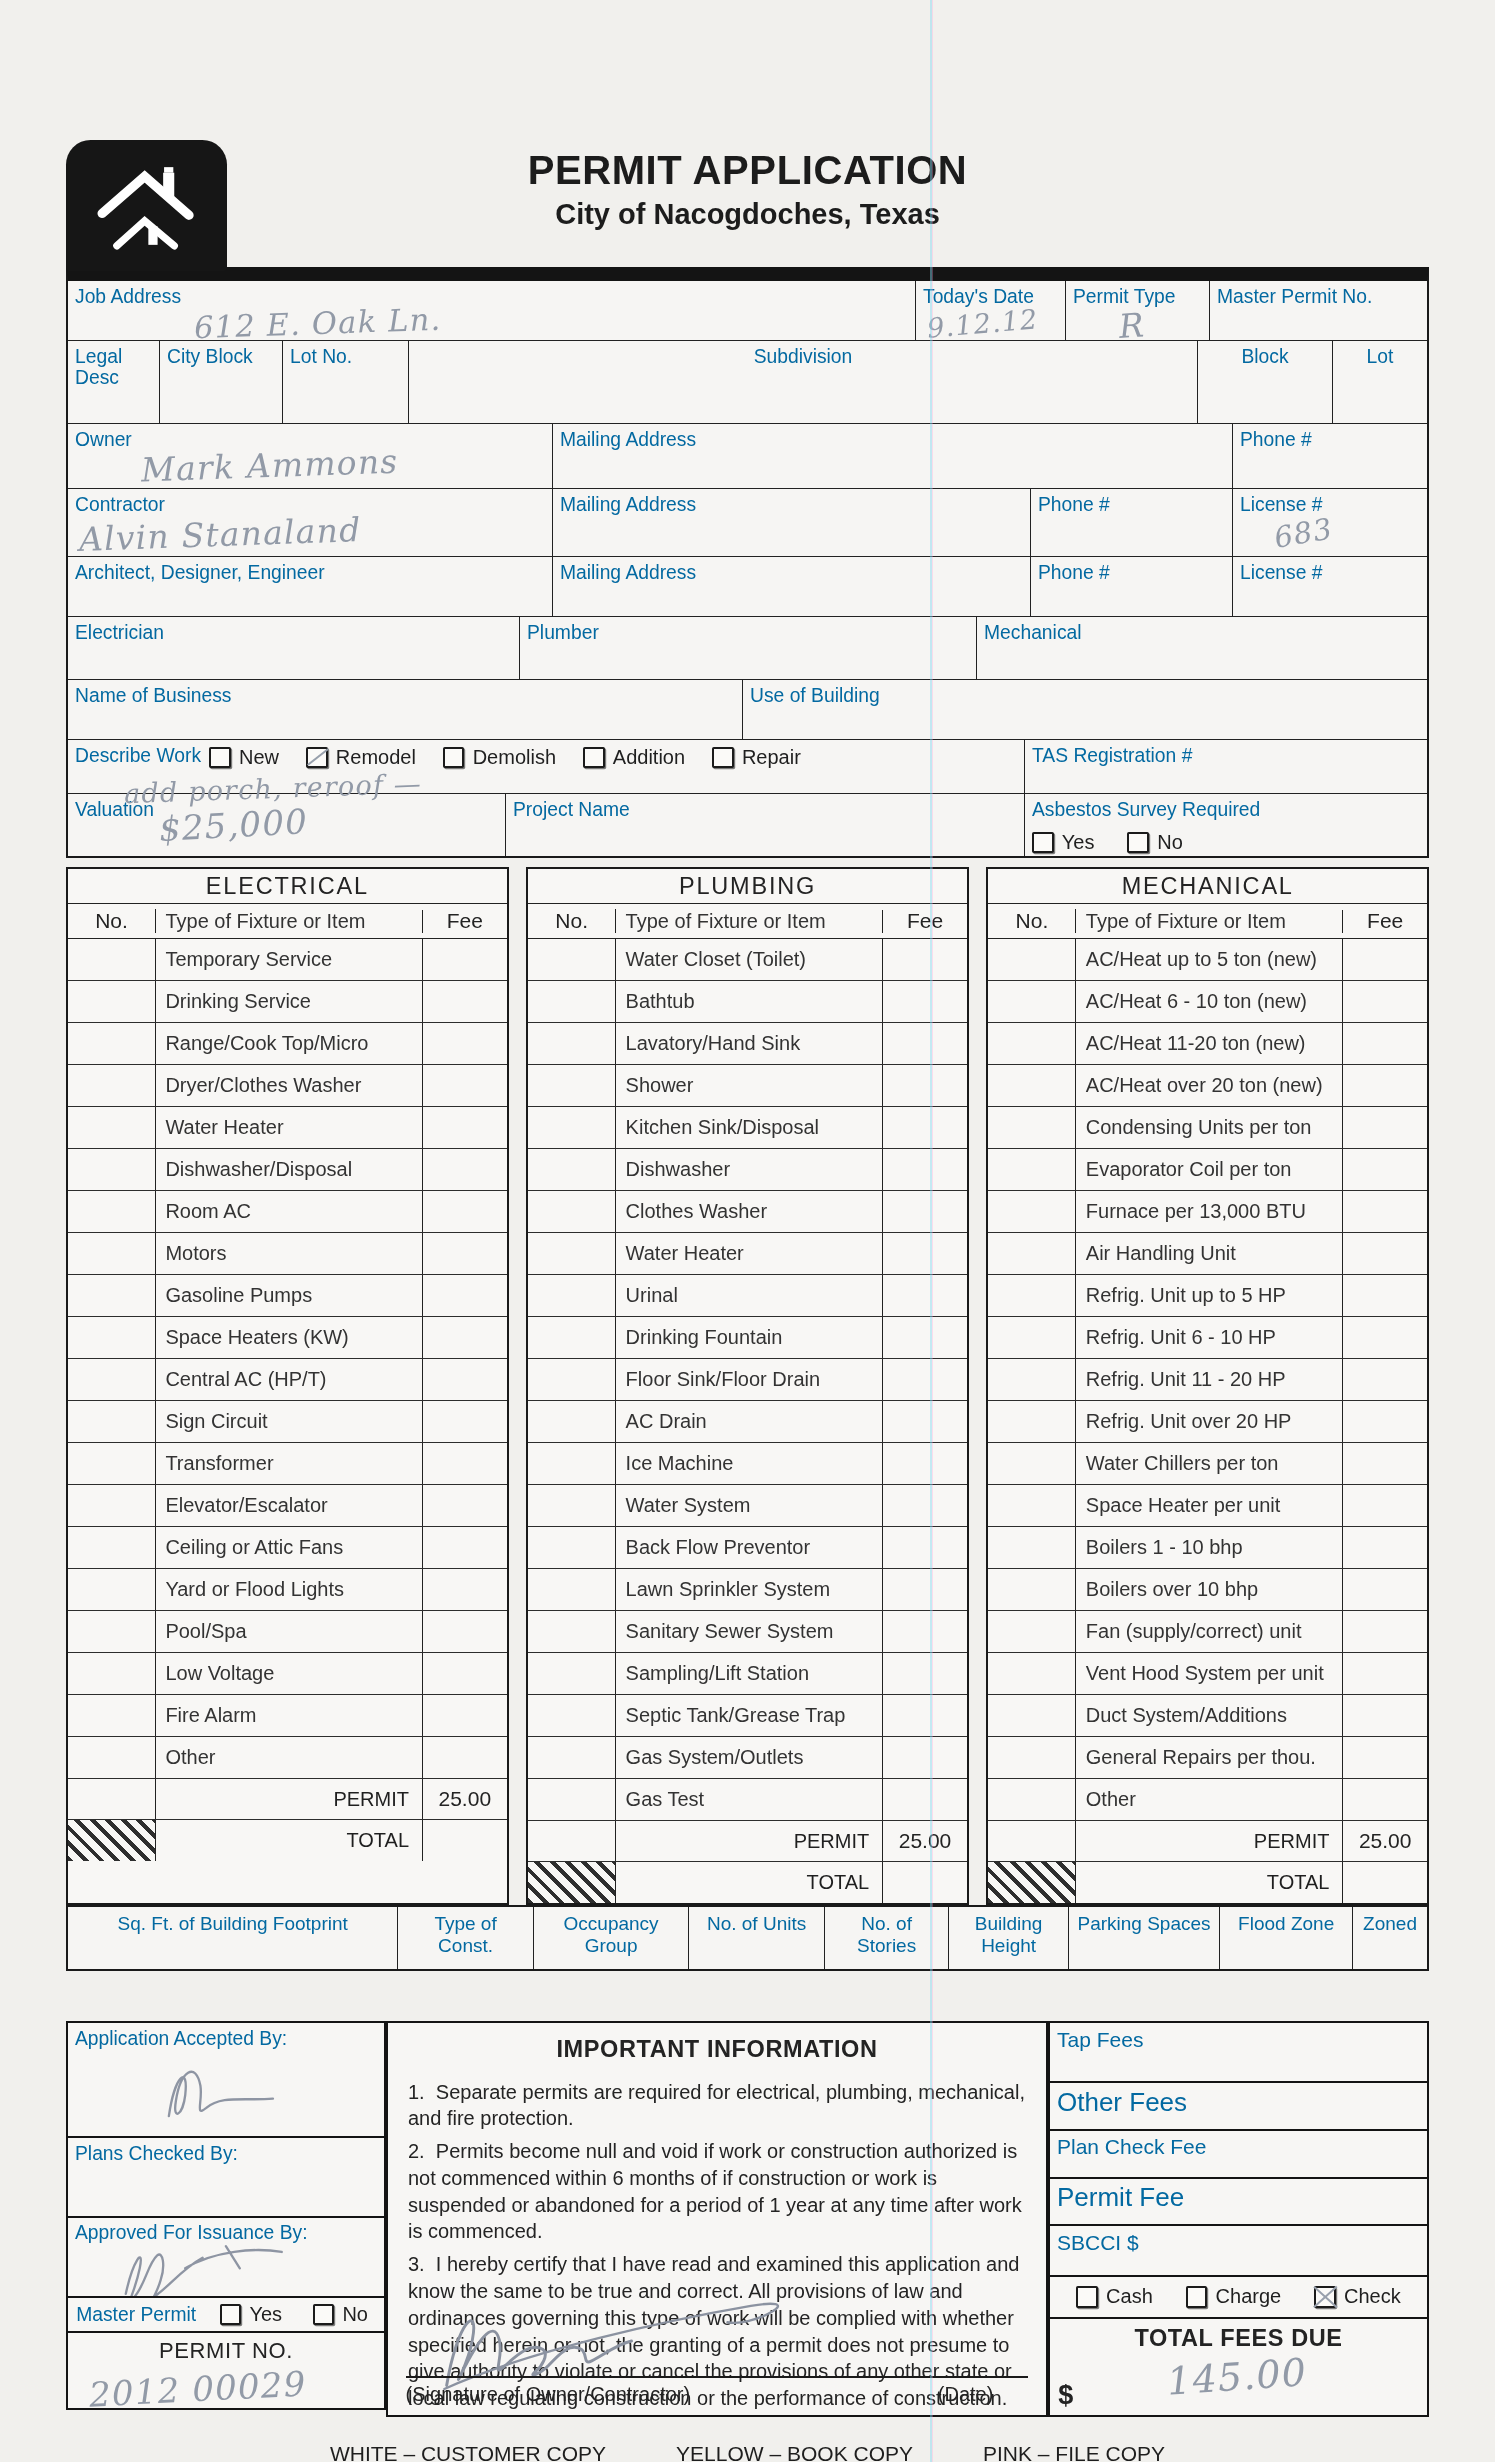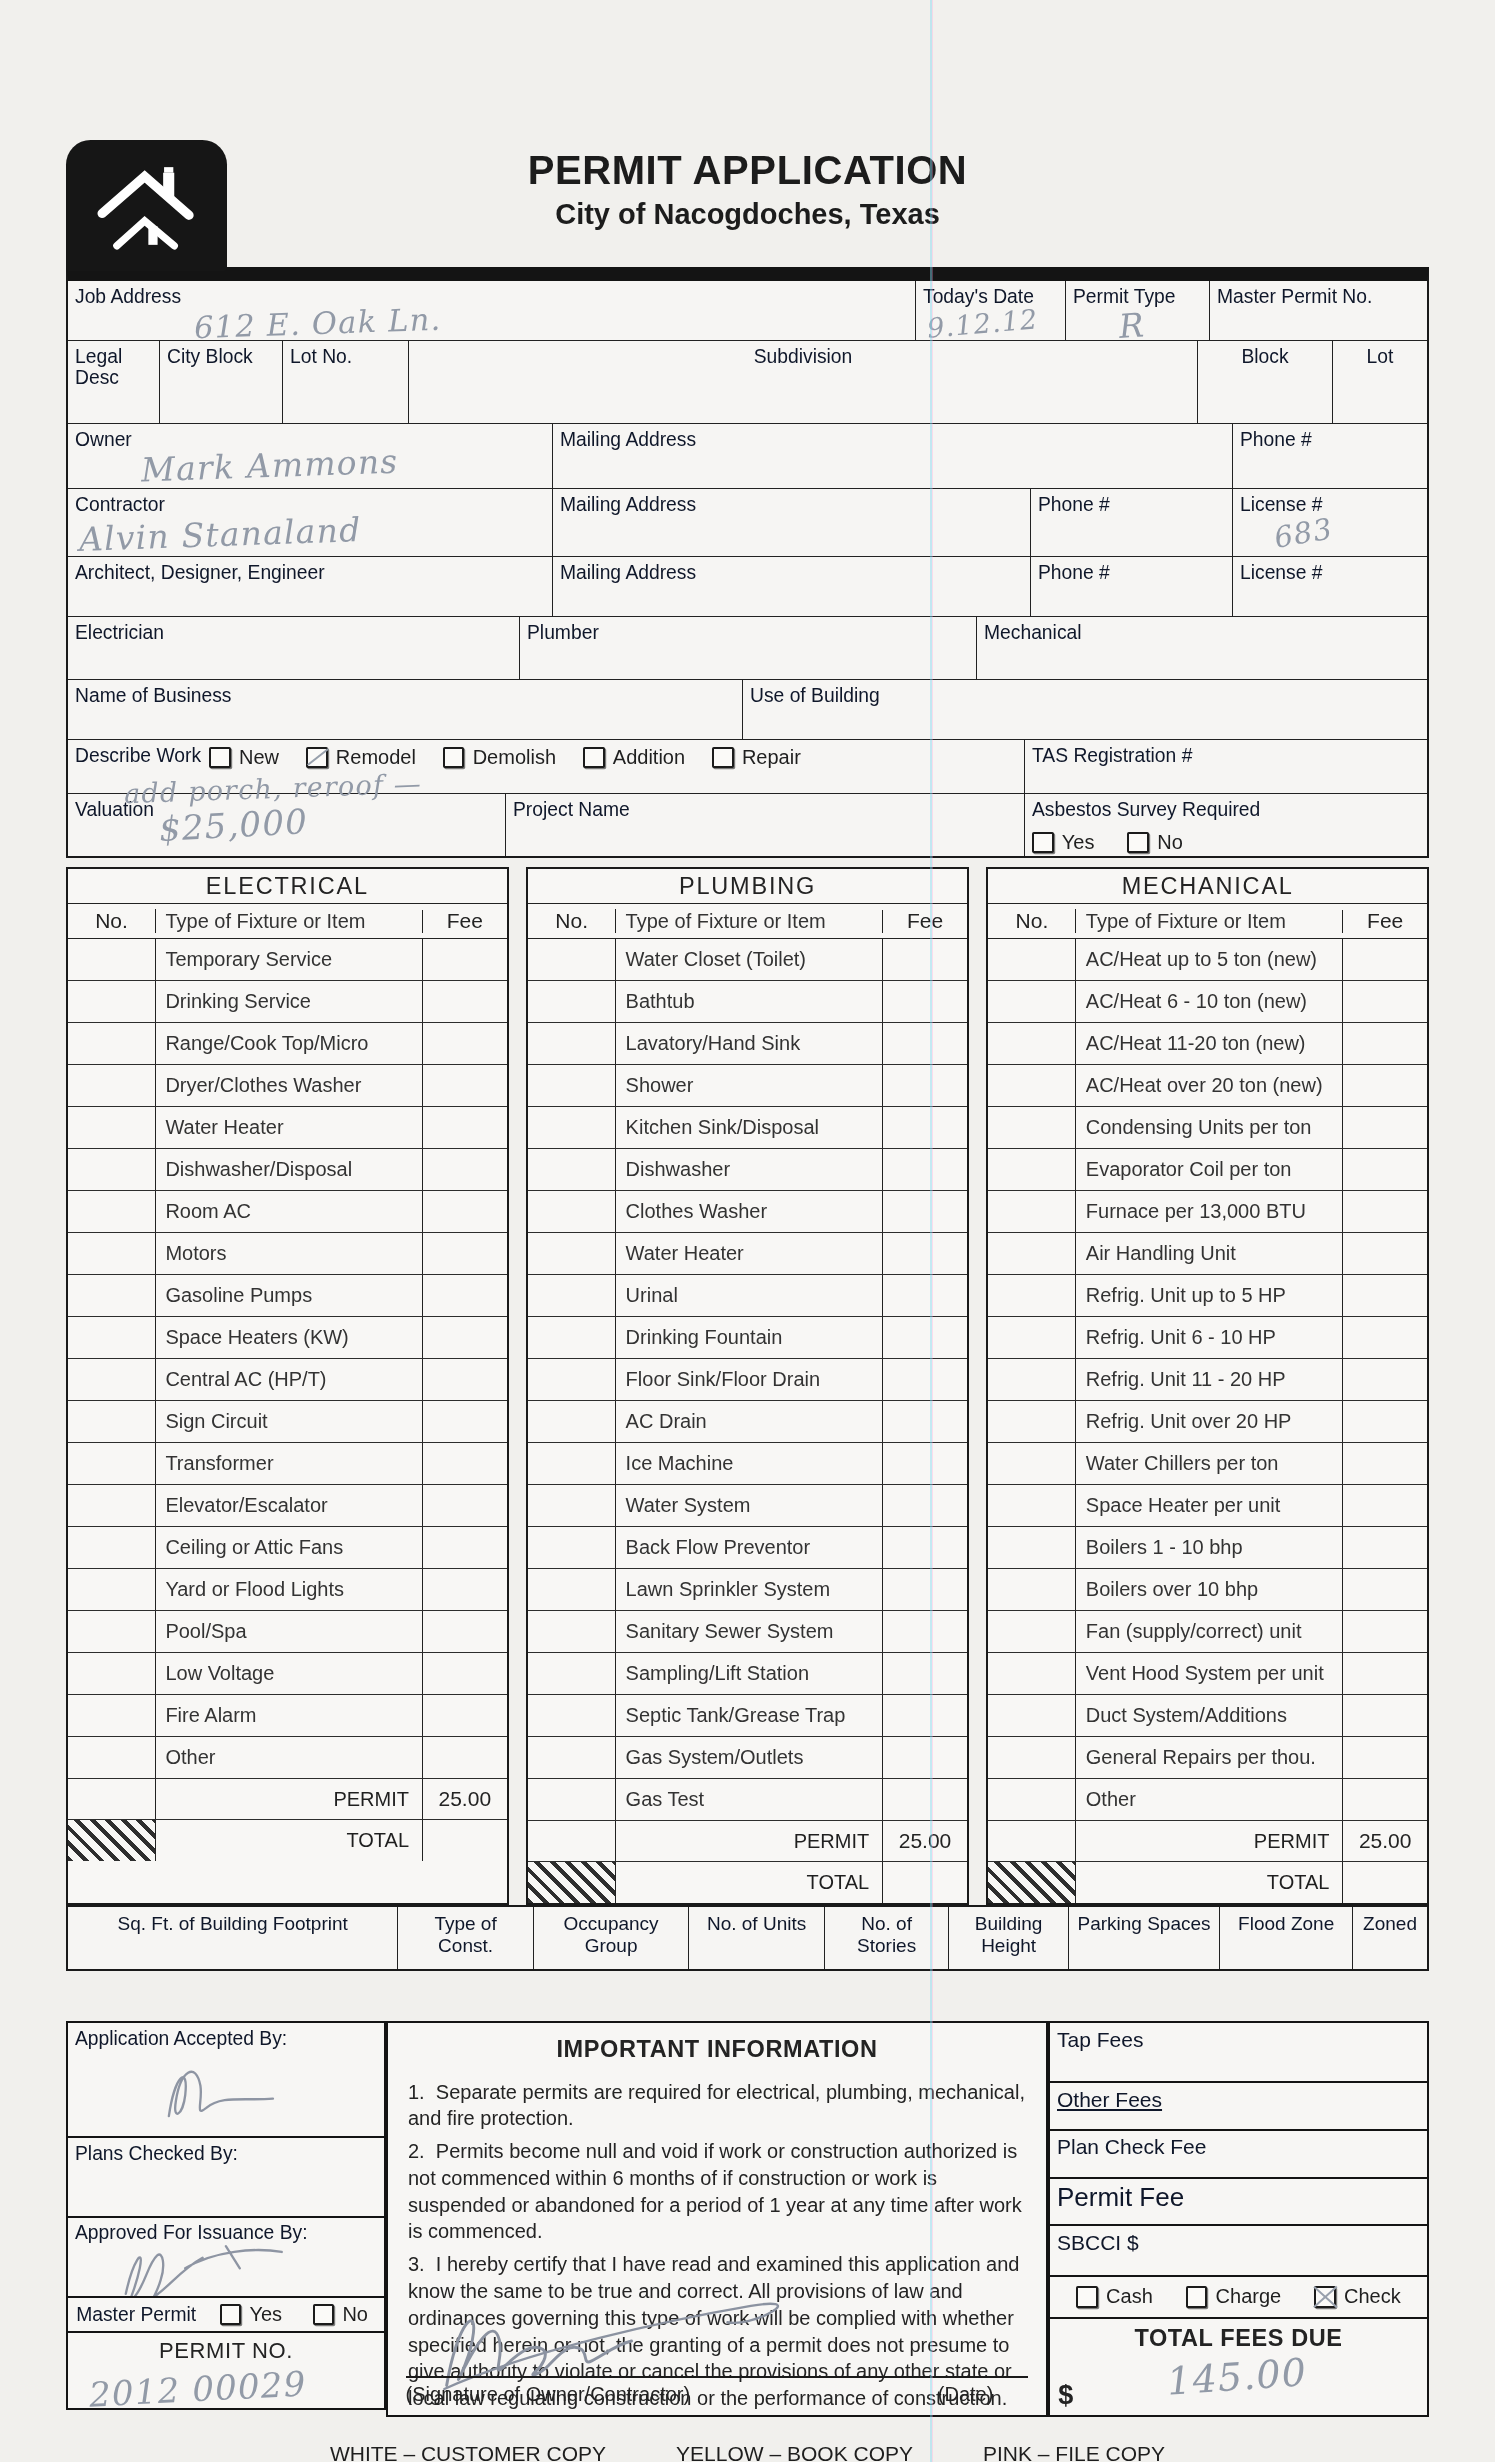--- a/index.html
+++ b/index.html
@@ -28,21 +28,21 @@
   .titles{position:absolute;left:0;right:0;top:148px;text-align:center;}
   .title{font-size:40px;font-weight:bold;letter-spacing:0.6px;margin:0;color:#1c1c1c;}
   .subtitle{font-size:29px;font-weight:bold;margin:4.7px 0 0 0;color:#1c1c1c;}
 
   
   .form-top{border:2.3px solid #1a1a1a;border-top:14px solid #141414;background:#f6f5f3;}
   .frow{display:flex;border-bottom:1.8px solid #222;position:relative;}
   .frow:last-child{border-bottom:none;}
   .cell{position:relative;border-left:1.8px solid #222;box-sizing:border-box;}
   .cell:first-child{border-left:none;}
-  .lbl{font-size:19.3px;color:#0f172a;padding:4.7px 7px;display:inline-block;line-height:1.12;}
+  .lbl{font-size:19.3px;color:#0369a1;padding:4.7px 7px;display:inline-block;line-height:1.12;}
   .lbl.center{display:block;text-align:center;}
 
   
   .hand{
     font-family:"DejaVu Serif", serif;font-style:italic;color:#929aa7;
     letter-spacing:1.2px;white-space:nowrap;position:absolute;z-index:3;
   }
 
   
   .r-job{height:59px;}
@@ -774,21 +774,21 @@
           <div class="sig-labels">
             <span>(Signature of Owner/Contractor)</span>
             <span style="margin-right:35px;">(Date)</span>
           </div>
         </div>
       </div>
 
       <div class="b-right">
         <div style="display:flex;flex-direction:column;">
             <div class="fee-box" style="height: 62px;"><span class="lbl" style="font-size: 21px;">Tap Fees</span></div>
-            <div class="fee-box" style="height: 50px;"><span class="lbl" style="font-size: 21px; text-decoration: underline;">Other Fees</span></div>
+            <div class="fee-box" style="height: 50px;"><span class="lbl" style="font-size: 26px;">Other Fees</span></div>
             <div class="fee-box" style="height: 50px;"><span class="lbl" style="font-size: 21px;">Plan Check Fee</span></div>
             <div class="fee-box" style="height: 50px;"><span class="lbl" style="font-size: 26px; text-align: center;">Permit Fee</span></div>
             <div class="fee-box" style="height: 53px;"><span class="lbl" style="font-size: 21px;">SBCCI $</span></div>
           </div>
         <div class="fee-box pay-row">
             <span class="cbitem">
               <span class="cb"></span>
               <span class="cblbl">Cash</span>
             </span>
             <span class="cbitem">

